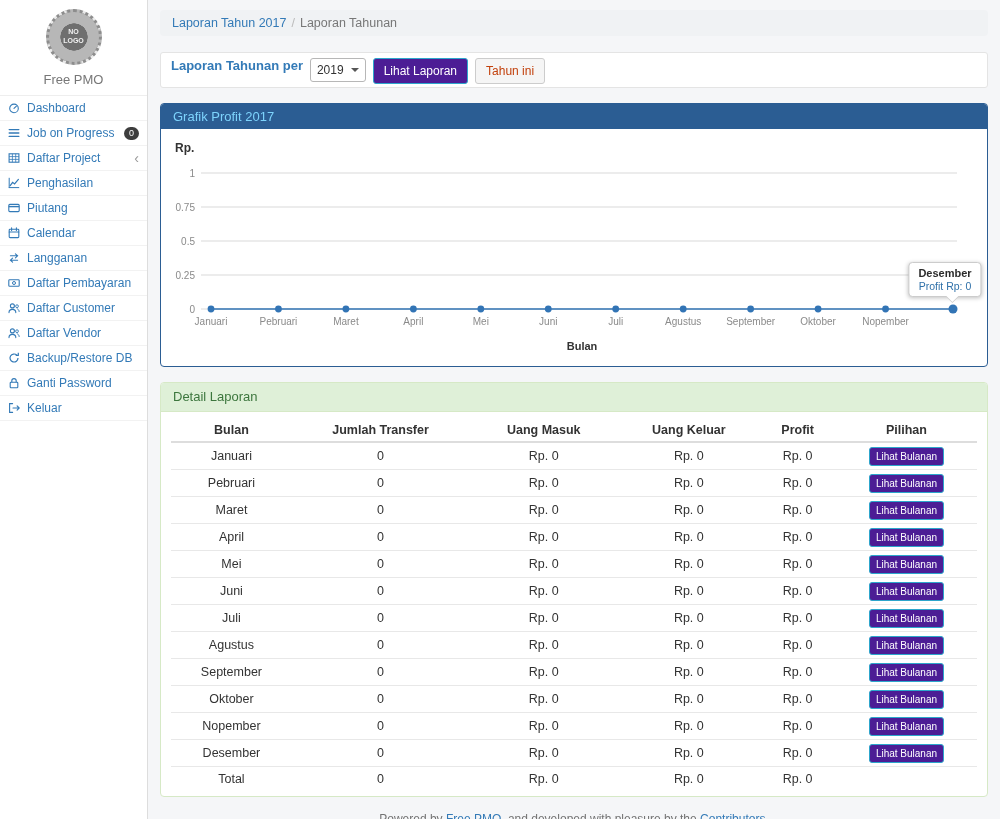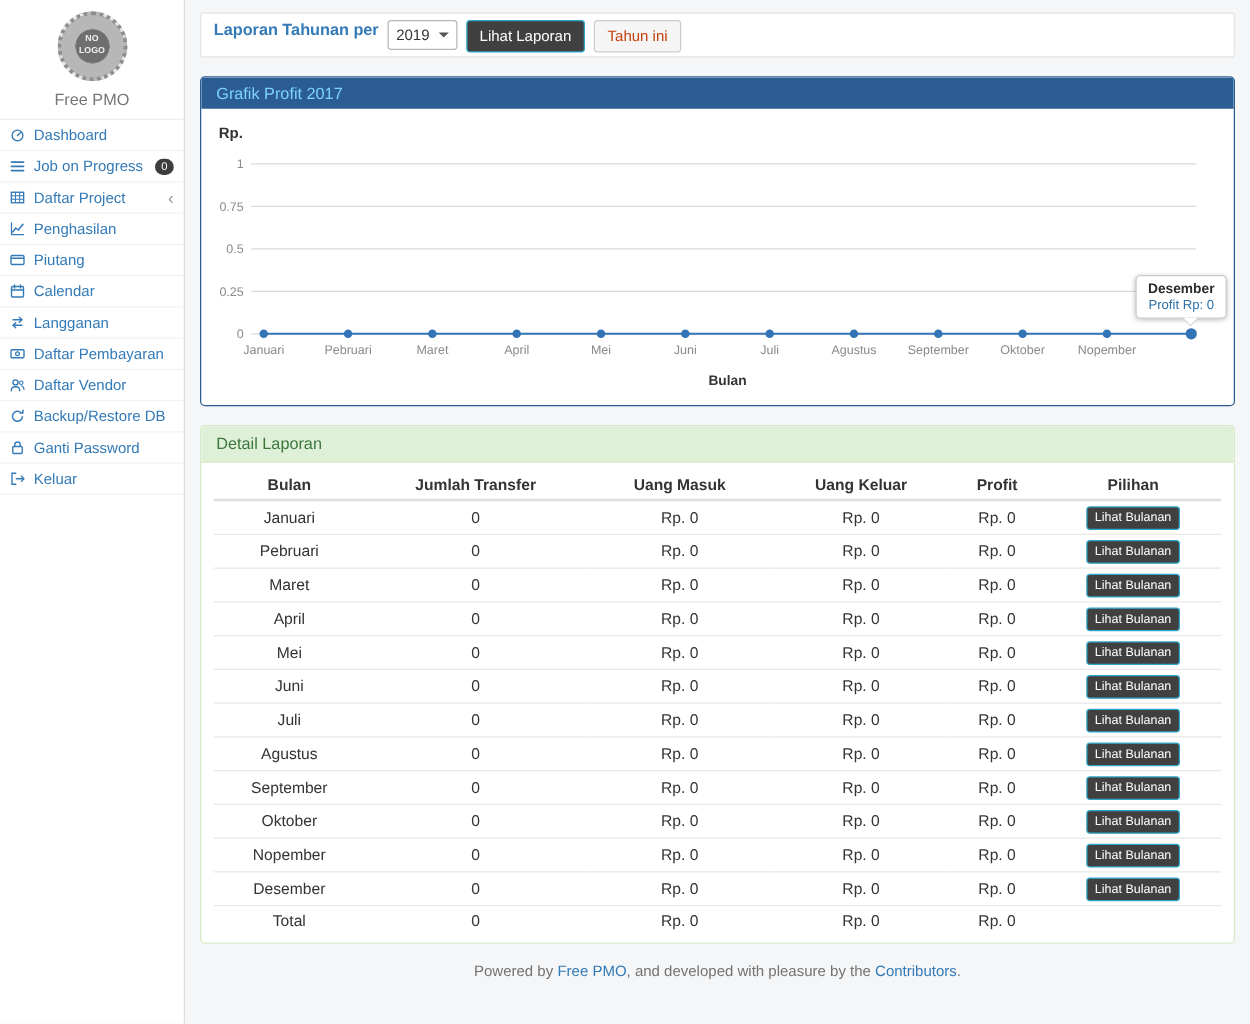--- a/index.html
+++ b/index.html
@@ -31,21 +31,21 @@
   .breadcrumb .sep{margin:0 5px;color:#bbb}
 
   .filter-bar{background:#fff;border:1px solid #e4e4e4;border-radius:3px;padding:5px 10px;height:36px;
     display:flex;align-items:flex-start;gap:7px;margin-bottom:15px}
   .filter-label{color:#337ab7;font-weight:bold;font-size:13px}
   .select{display:inline-flex;align-items:center;gap:7px;border:1px solid #b7b7b7;border-radius:3px;
     background:#fff;padding:3px 6px;font-size:12px;height:24px;cursor:pointer}
   .caret{width:0;height:0;border-left:4px solid transparent;border-right:4px solid transparent;border-top:4px solid #555}
   .btn{border-radius:3px;font-size:12px;padding:4px 10px;border:1px solid transparent;cursor:pointer;height:26px;
     font-family:"Liberation Sans",sans-serif}
-  .btn-info{background:#404040;border-color:#2da6cc;color:#fff}
+  .btn-info{background:#4c1d95;border-color:#2da6cc;color:#fff}
   .btn-default{background:#f5f5f5;border-color:#ccc;color:#c2410c}
 
   .panel{border:1px solid #ddd;border-radius:4px;margin-bottom:15px;background:#fff;overflow:hidden}
   .panel-primary{border-color:#2b5d93}
   .panel-primary .panel-heading{background:#2b5d93;color:#7dd3fc;padding:4px 12px;font-size:13px;line-height:17px}
   .panel-success{border-color:#d6e9c6}
   .panel-success .panel-heading{background:#dff0d8;color:#3c763d;padding:6px 12px;font-size:13px;line-height:16px;
     border-bottom:1px solid #d6e9c6}
 
   .chart-body{position:relative;padding:2px 0 2px 4px}
@@ -159,20 +159,31 @@
         </a>
         <a class="menu-item">
           <span class="mi-icon">
             <svg viewBox="0 0 12 12">
               <circle cx="4.4" cy="3.9" r="2" fill="none" stroke="currentColor" stroke-width="1.1"></circle>
               <path d="M1 10.6c0-2 1.5-3.2 3.4-3.2s3.4 1.2 3.4 3.2" fill="none" stroke="currentColor" stroke-width="1.1" stroke-linecap="round"></path>
               <circle cx="9" cy="4.2" r="1.4" fill="none" stroke="currentColor" stroke-width="0.9"></circle>
               <path d="M9.2 6.8c1.2 0.4 2 1.4 2 2.8" fill="none" stroke="currentColor" stroke-width="0.9" stroke-linecap="round"></path>
             </svg>
           </span>
+          <span class="mi-label">Daftar Customer</span>
+        </a>
+        <a class="menu-item">
+          <span class="mi-icon">
+            <svg viewBox="0 0 12 12">
+              <circle cx="4.4" cy="3.9" r="2" fill="none" stroke="currentColor" stroke-width="1.1"></circle>
+              <path d="M1 10.6c0-2 1.5-3.2 3.4-3.2s3.4 1.2 3.4 3.2" fill="none" stroke="currentColor" stroke-width="1.1" stroke-linecap="round"></path>
+              <circle cx="9" cy="4.2" r="1.4" fill="none" stroke="currentColor" stroke-width="0.9"></circle>
+              <path d="M9.2 6.8c1.2 0.4 2 1.4 2 2.8" fill="none" stroke="currentColor" stroke-width="0.9" stroke-linecap="round"></path>
+            </svg>
+          </span>
           <span class="mi-label">Daftar Vendor</span>
         </a>
         <a class="menu-item">
           <span class="mi-icon">
             <svg viewBox="0 0 12 12">
               <path d="M10 6a4 4 0 1 1-1.2-2.85" fill="none" stroke="currentColor" stroke-width="1.2"></path>
               <path d="M10.3 0.8v2.6H7.7" fill="none" stroke="currentColor" stroke-width="1.2" stroke-linejoin="round"></path>
             </svg>
           </span>
           <span class="mi-label">Backup/Restore DB</span>
@@ -193,20 +204,23 @@
               <path d="M5 6h6M9.1 3.9L11.2 6L9.1 8.1" fill="none" stroke="currentColor" stroke-width="1.1" stroke-linecap="round" stroke-linejoin="round"></path>
             </svg>
           </span>
           <span class="mi-label">Keluar</span>
         </a>
       </nav>
   </aside>
 
   <main class="content">
 
+    <div class="breadcrumb">
+      <a>Laporan Tahun 2017</a><span class="sep">/</span><span class="current">Laporan Tahunan</span>
+    </div>
 
     <div class="filter-bar">
       <span class="filter-label">Laporan Tahunan per</span>
       <span class="select">
         <span>2019</span>
         <span class="caret"></span>
       </span>
       <button class="btn btn-info">Lihat Laporan</button>
       <button class="btn btn-default">Tahun ini</button>
     </div>

